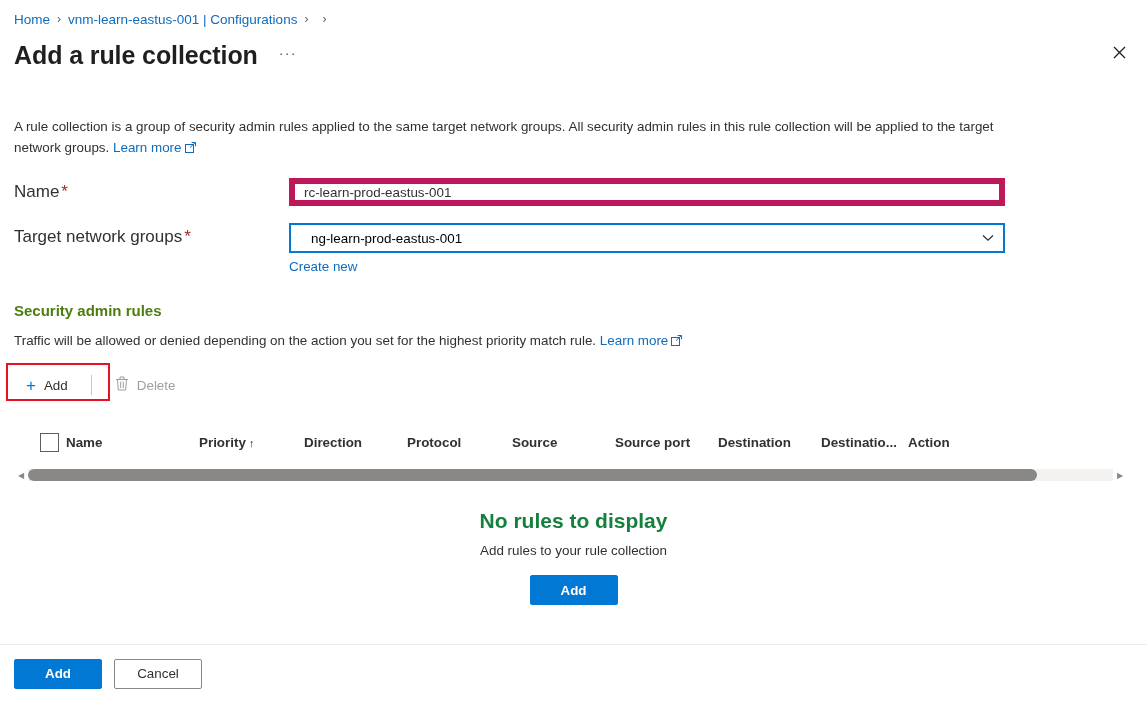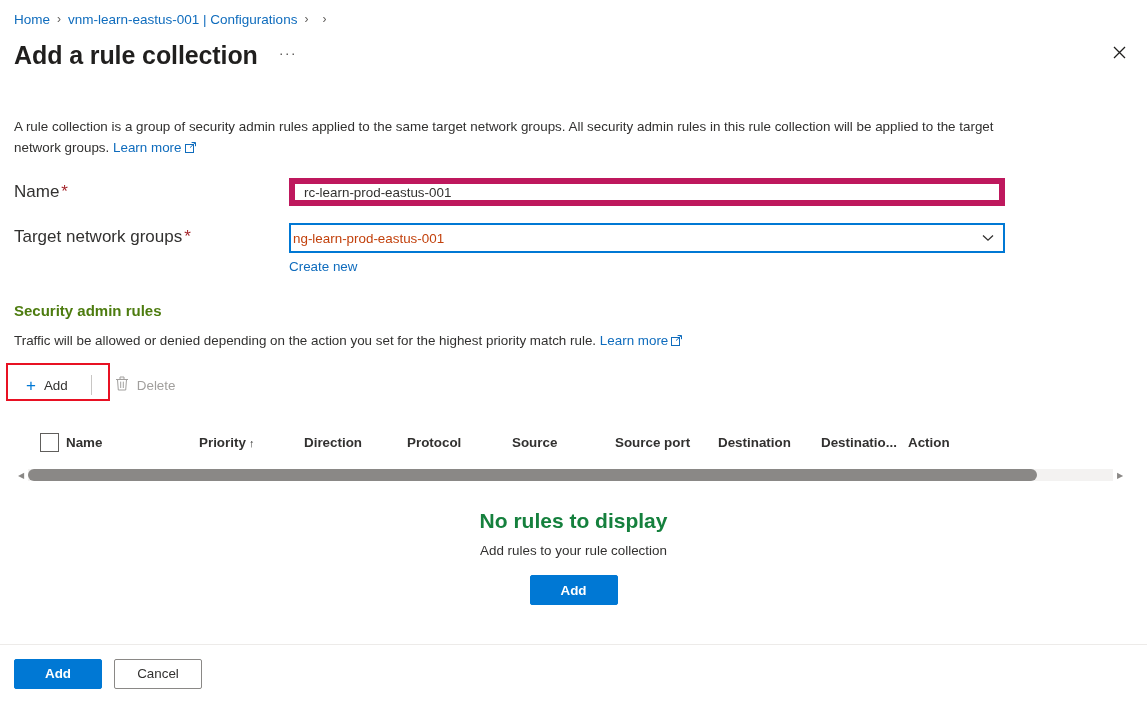--- a/index.html
+++ b/index.html
@@ -139,22 +139,22 @@
     height: 30px;
     box-sizing: border-box;
     border: 2px solid #0078d4;
     background: #ffffff;
     display: flex;
     align-items: center;
     cursor: pointer;
   }
   .combo-val {
     font-size: 13.4px;
-    color: #c2410c;
-    padding-left: 2px;
+    color: #000000;
+    padding-left: 20px;
     flex: 1;
   }
   .combo-chev {
     width: 30px;
     display: flex;
     align-items: center;
     justify-content: center;
     color: #323130;
   }
   .create-new {

